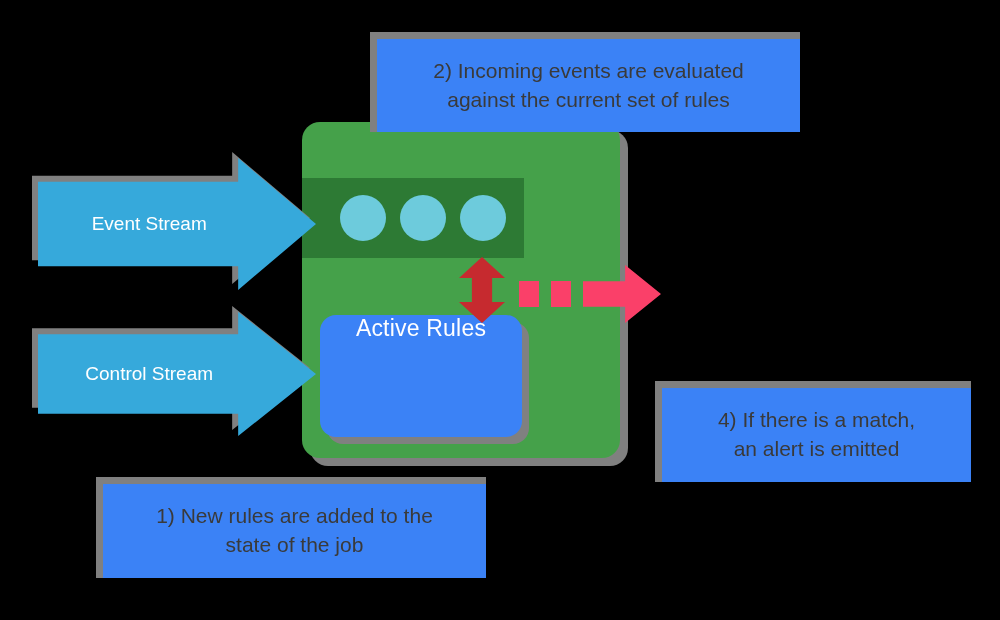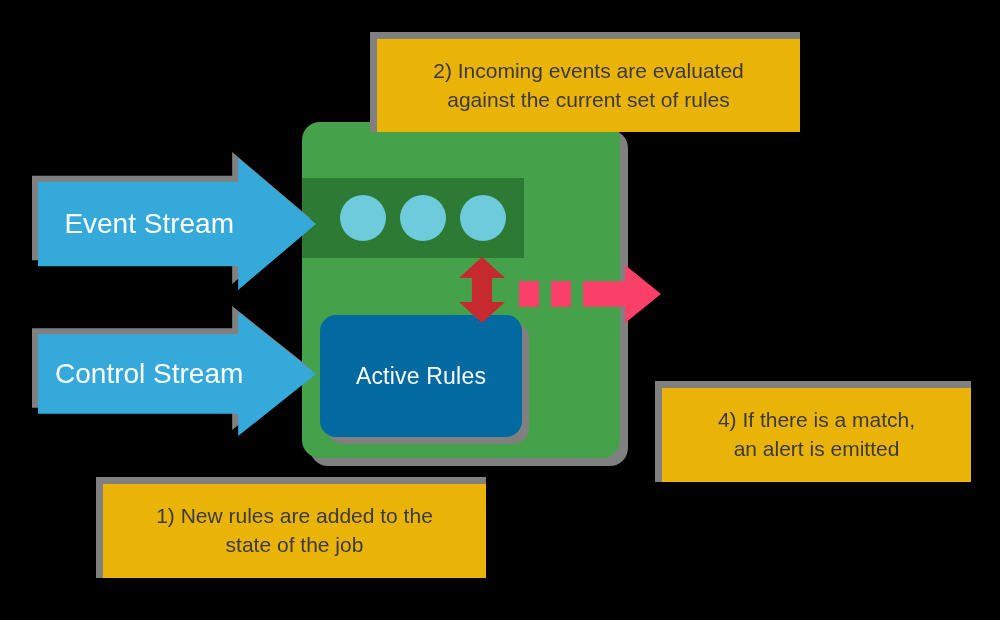--- a/index.html
+++ b/index.html
@@ -53,24 +53,24 @@
   
   .rules-shadow {
     left: 327px; top: 322px;
     width: 202px; height: 122px;
     background: #808080;
     border-radius: 16px;
   }
   .rules-box {
     left: 320px; top: 315px;
     width: 202px; height: 122px;
-    background: #0369a1;
+    background: #3b82f6;
     border-radius: 16px;
     display: flex;
-    align-items: center;
+    align-items: flex-start;
     justify-content: center;
   }
   .rules-label {
     color: #ffffff;
     font-size: 23px;
     letter-spacing: .2px;
   }
 
   
   .stream-arrow {
@@ -87,21 +87,21 @@
   .stream-shadow {
     position: absolute;
     background: #808080;
     clip-path: polygon(0% 18%, 72% 18%, 72% 0%, 100% 50%, 72% 100%, 72% 82%, 0% 82%);
   }
   .stream-label {
     position: relative;
     width: 100%;
     text-align: center;
     color: #ffffff;
-    font-size: 28px;
+    font-size: 19px;
     pointer-events: none;
   }
   .stream-label.left-pad { padding-right: 20%; }
 
   #event-stream  { left: 38px;  top: 158px; width: 278px; height: 132px; }
   #event-stream .stream-shadow  { left: -6px; top: -6px; width: 278px; height: 132px; }
   #control-stream{ left: 38px;  top: 312px; width: 278px; height: 124px; justify-content: flex-end; }
   #control-stream .stream-shadow{ left: -6px; top: -6px; width: 278px; height: 124px; }
   #alert-stream  { left: 620px; top: 248px; width: 266px; height: 110px; }
   #alert-stream .stream-shadow  { left: 7px;  top: 7px;  width: 266px; height: 110px; }
@@ -127,21 +127,21 @@
     width: 78px; height: 58px;
     background: #FA4069;
     clip-path: polygon(0% 28%, 54% 28%, 54% 0%, 100% 50%, 54% 100%, 54% 72%, 0% 72%);
   }
 
   
   .callout-shadow {
     background: #808080;
   }
   .callout {
-    background: #eab308;
+    background: #3b82f6;
     display: flex;
     align-items: center;
     justify-content: center;
     box-sizing: border-box;
     padding: 14px 14px;
   }
   .callout-text {
     color: #3A3A3A;
     font-size: 21px;
     line-height: 1.38;

